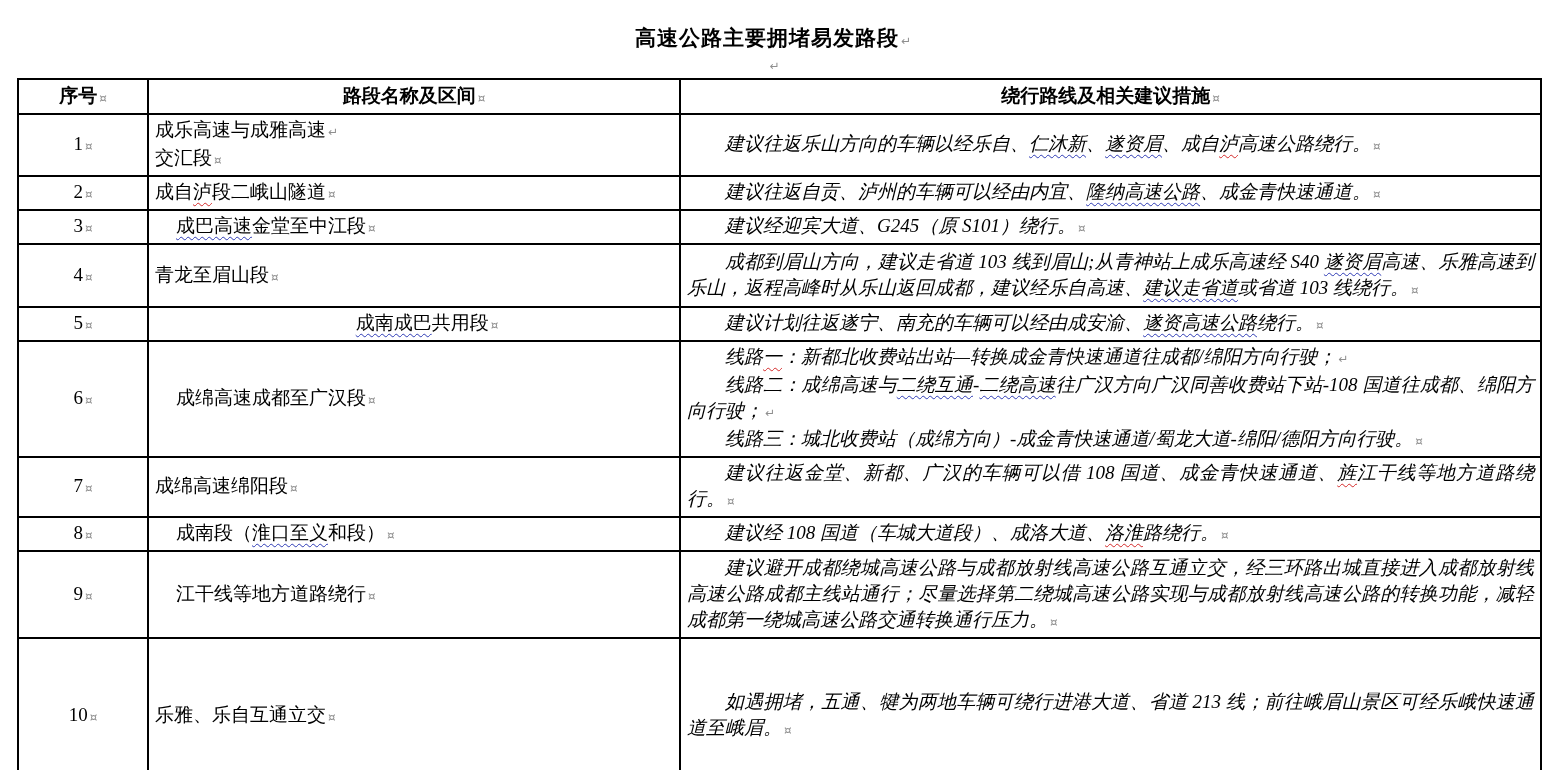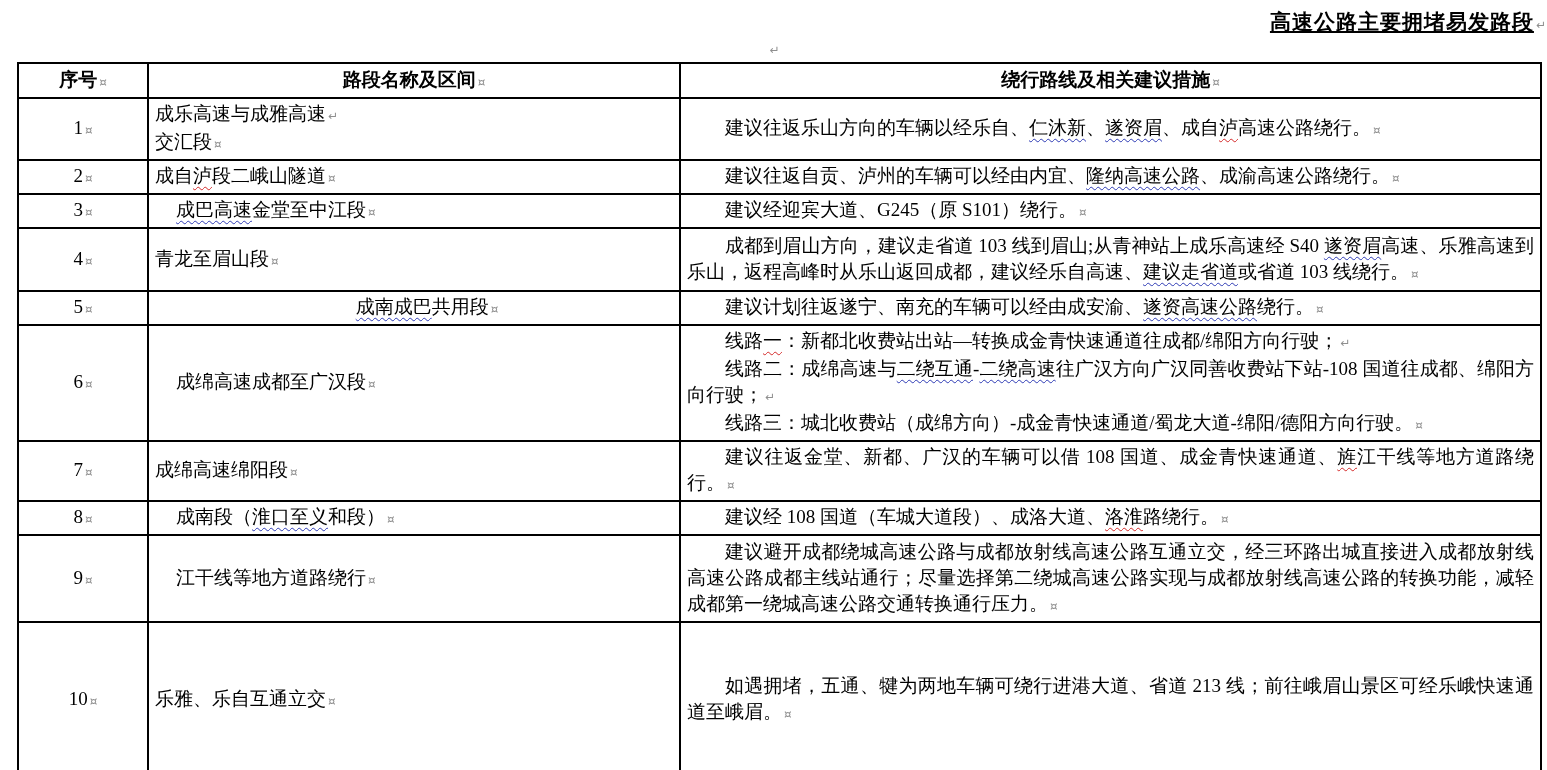--- a/index.html
+++ b/index.html
@@ -1,22 +1,22 @@
 <!DOCTYPE html>
 <html><head>
 <meta charset="utf-8">
 <style>
   html,body{margin:0;padding:0;}
   body{
     width:1547px;height:770px;overflow:hidden;background:#ffffff;color:#000;
     font-family:"Liberation Serif","DejaVu Serif",serif;
   }
   .title-row{
-    margin-top:8px;height:28px;line-height:28px;text-align:right;
-    font-size:21px;font-weight:bold;letter-spacing:1px;text-decoration:underline;
+    margin-top:24px;height:28px;line-height:28px;text-align:center;
+    font-size:21px;font-weight:bold;letter-spacing:1px;
   }
   .empty-para{height:26px;line-height:26px;text-align:center;}
   table.doc-table{
     border-collapse:collapse;table-layout:fixed;
     margin-left:17px;width:1523px;
   }
   table.doc-table th, table.doc-table td{
     border:2px solid #000;
     font-size:19px;line-height:26px;
     padding:2px 6px;
@@ -25,21 +25,21 @@
     margin-top:16px;
   }
   th{font-weight:bold;text-align:center;height:29px;position:relative;}
   td.c-no{text-align:center;}
   td.c-name.align-center{text-align:left;}
   td.c-name.align-left{text-align:left;padding-left:27px;}
   td.c-name.align-left-indent{text-align:left;}
   td.c-name.align-left-indent .p-name{text-indent:26px;text-align:center;}
   td.c-detour{text-align:justify;padding:2px 8px 2px 10px;position:relative;}
   .p-name,.p-detour{margin:0;}
-  .p-detour{text-indent:38px;}
+  .p-detour{text-indent:38px;font-style:italic;}
   .sq-blue{
     text-decoration:underline;text-decoration-style:wavy;
     text-decoration-color:#2e3bb5;text-decoration-thickness:1px;
     text-underline-offset:4px;
   }
   .sq-red{
     text-decoration:underline;text-decoration-style:wavy;
     text-decoration-color:#d42a2a;text-decoration-thickness:1px;
     text-underline-offset:4px;
   }
@@ -90,21 +90,21 @@
         <td class="c-detour">
           <div class="p-detour"><span>建议往返乐山方向的车辆以经乐自、</span><span class="sq-blue">仁沐新</span><span>、</span><span class="sq-blue">遂资眉</span><span>、成自</span><span class="sq-red">泸</span><span>高速公路绕行。</span><span class="mark">¤</span></div>
         </td>
       </tr>
       <tr style="height: 32px;">
         <td class="c-no"><span>2</span><span class="mark">¤</span></td>
         <td class="c-name align-center">
           <div class="p-name"><span>成自</span><span class="sq-red">泸</span><span>段二峨山隧道</span><span class="mark">¤</span></div>
         </td>
         <td class="c-detour">
-          <div class="p-detour"><span>建议往返自贡、泸州的车辆可以经由内宜、</span><span class="sq-blue">隆纳高速公路</span><span>、成渝高速公路绕行。</span><span class="mark">¤</span></div>
+          <div class="p-detour"><span>建议往返自贡、泸州的车辆可以经由内宜、</span><span class="sq-blue">隆纳高速公路</span><span>、成金青快速通道。</span><span class="mark">¤</span></div>
         </td>
       </tr>
       <tr style="height: 33px;">
         <td class="c-no"><span>3</span><span class="mark">¤</span></td>
         <td class="c-name align-left">
           <div class="p-name"><span class="sq-blue">成巴高速</span><span>金堂至中江段</span><span class="mark">¤</span></div>
         </td>
         <td class="c-detour">
           <div class="p-detour"><span>建议经迎宾大道、G245（原 S101）绕行。</span><span class="mark">¤</span></div>
         </td>

